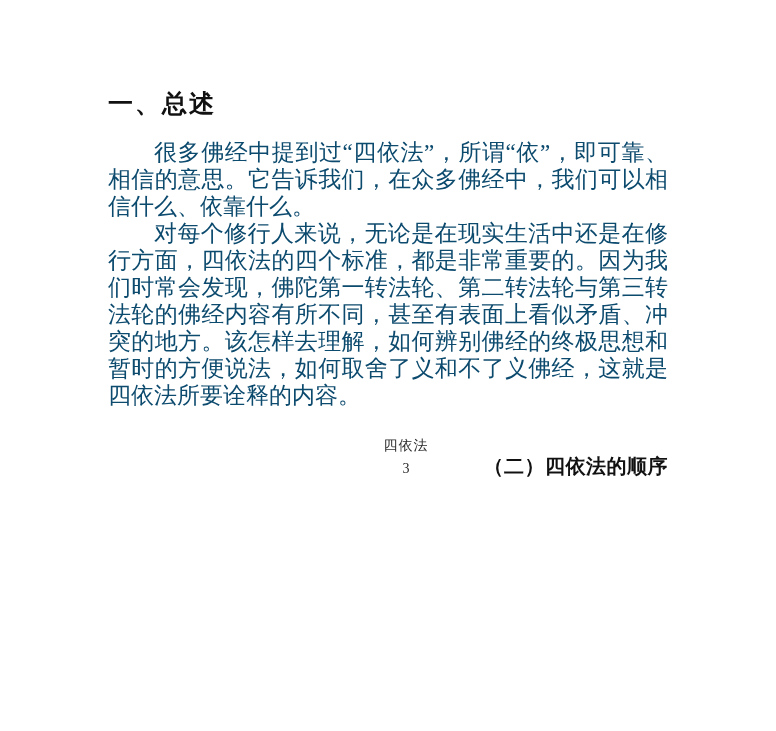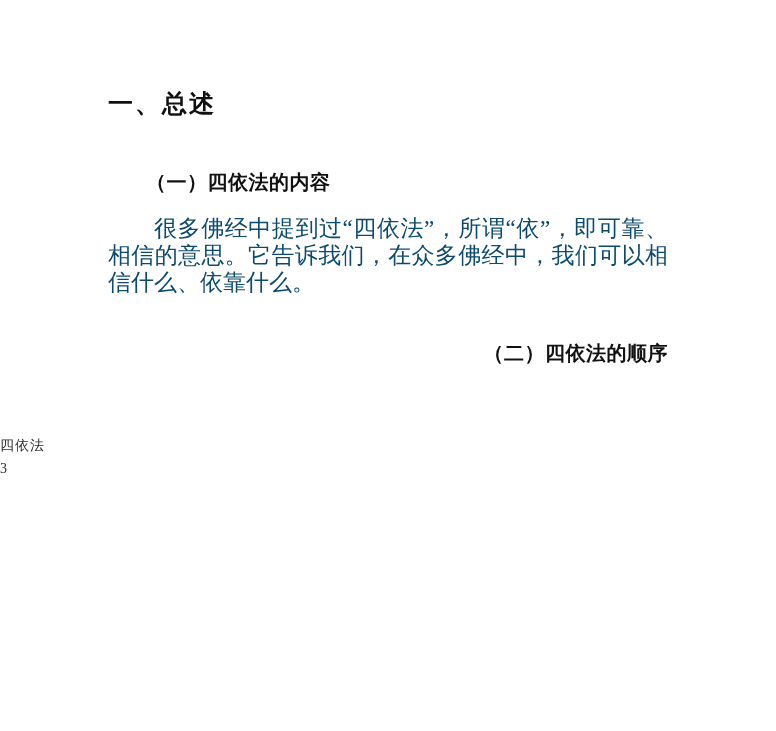--- a/index.html
+++ b/index.html
@@ -66,20 +66,22 @@
     margin-top: 18px;
   }
   .para-gap {
     margin-top: 0px;
   }
   .footer {
     position: absolute;
     left: 0;
     right: 0;
     bottom: 36px;
+    text-align: center;
+    padding-left: 36px;
   }
   .footer-title {
     font-size: 14px;
     color: #2b2b2b;
     line-height: 20px;
     letter-spacing: 1px;
   }
   .footer-pageno {
     font-size: 14px;
     color: #2b2b2b;
@@ -88,24 +90,24 @@
   }
 </style>
 </head>
 <body>
 
 <div class="page">
   <div class="content">
 
     <h1 class="chapter-title">一、总述</h1>
 
-    <h2 class="section-title sec1">（一）四依法的内容</h2>
 
     <p class="para para-first">很多佛经中提到过“四依法”，所谓“依”，即可靠、相信的意思。它告诉我们，在众多佛经中，我们可以相信什么、依靠什么。</p>
 
+    <p class="para para-gap">对每个修行人来说，无论是在现实生活中还是在修行方面，四依法的四个标准，都是非常重要的。因为我们时常会发现，佛陀第一转法轮、第二转法轮与第三转法轮的佛经内容有所不同，甚至有表面上看似矛盾、冲突的地方。该怎样去理解，如何辨别佛经的终极思想和暂时的方便说法，如何取舍了义和不了义佛经，这就是四依法所要诠释的内容。</p>
 
     <h2 class="section-title sec2">（二）四依法的顺序</h2>
 
   </div>
 
   <div class="footer">
     <div class="footer-title">四依法</div>
     <div class="footer-pageno">3</div>
   </div>
 </div>

